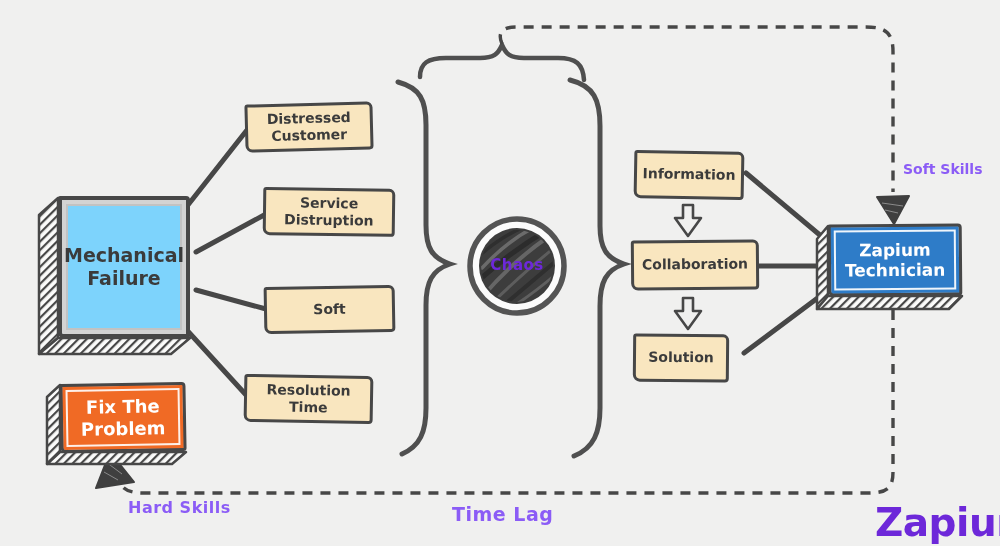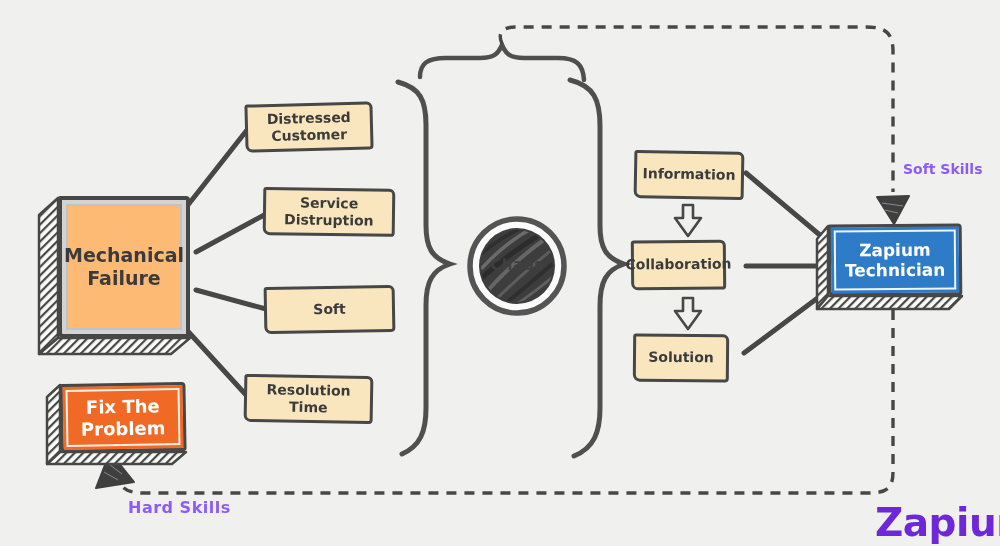--- a/index.html
+++ b/index.html
@@ -17,28 +17,28 @@
     display:flex;align-items:center;justify-content:center;text-align:center;
     font-size:14px;font-weight:600;color:#3b3b3b;line-height:1.25;padding:2px;
     z-index:3;
   }
   
   .box3d{
     border:4px solid #474747;border-radius:2px 4px 3px 5px;
     display:flex;align-items:center;justify-content:center;text-align:center;
     font-weight:bold;line-height:1.2;z-index:3;
   }
-  .mechanical{background:#fdba74;color:#3b3b3b;font-size:19px;
+  .mechanical{background:#7dd3fc;color:#3b3b3b;font-size:19px;
     box-shadow:inset 0 0 0 4px #d3d3d3, inset 0 0 0 6px #c2c2c2;}
   .fieldtech{background:#2e7cc8;color:#fff;font-size:17px;border-width:3px;
     box-shadow:inset 0 0 0 3px #2e7cc8, inset 0 0 0 5px rgba(255,255,255,.92);}
   .fixprob{background:#f06a25;color:#fff;font-size:18px;border-width:3px;
     box-shadow:inset 0 0 0 3px #f06a25, inset 0 0 0 5px rgba(255,255,255,.9);}
   .chaos-label{
-    color:#404040;font-size:15px;font-weight:bold;text-align:center;
+    color:#6d28d9;font-size:15px;font-weight:bold;text-align:center;
     letter-spacing:.5px;z-index:4;
   }
   .lbl{z-index:3;white-space:nowrap;color:#8b5cf6;}
   .lbl-soft{font-size:14px;font-weight:600;}
   .lbl-hard{font-size:16px;font-weight:700;letter-spacing:.5px;}
   .lbl-time{font-size:19px;font-weight:700;letter-spacing:.5px;}
   .logo{font-size:39px;font-weight:800;color:#6d28d9;letter-spacing:-0.5px;z-index:3;}
   .r-m15{transform:rotate(-1.5deg);} .r-p08{transform:rotate(.8deg);}
   .r-m10{transform:rotate(-1deg);}  .r-p10{transform:rotate(1deg);}
   .r-p05{transform:rotate(.5deg);}  .r-m05{transform:rotate(-.5deg);}
@@ -142,33 +142,34 @@
     <span>Resolution Time</span>
   </div>
 
   <div class="abs chaos-label" style="left:477px;top:256px;width:80px;">
     <span>Chaos</span>
   </div>
 
   <div class="abs note r-p10" style="left:634px;top:151px;width:110px;height:48px;">
     <span>Information</span>
   </div>
-  <div class="abs note r-m05" style="left:631px;top:240px;width:95px;height:50px;">
+  <div class="abs note r-m05" style="left:631px;top:240px;width:128px;height:50px;">
     <span>Collaboration</span>
   </div>
   <div class="abs note r-p05" style="left:633px;top:334px;width:96px;height:48px;">
     <span>Solution</span>
   </div>
 
   <div class="abs box3d fieldtech r-m05" style="left:828px;top:224px;width:134px;height:72px;">
     <span>Zapium Technician</span>
   </div>
 
   <div class="abs box3d fixprob r-m10" style="left:60px;top:383px;width:126px;height:69px;">
     <span>Fix The Problem</span>
   </div>
 
   <div class="abs lbl lbl-soft" style="left:903px;top:161px;">Soft Skills</div>
   <div class="abs lbl lbl-hard" style="left:128px;top:498px;">Hard Skills</div>
+  <div class="abs lbl lbl-time" style="left:452px;top:503px;">Time Lag</div>
 
   <div class="abs logo" style="left:875px;top:500px;">Zapium</div>
 
 </div>
 
 </body></html>

